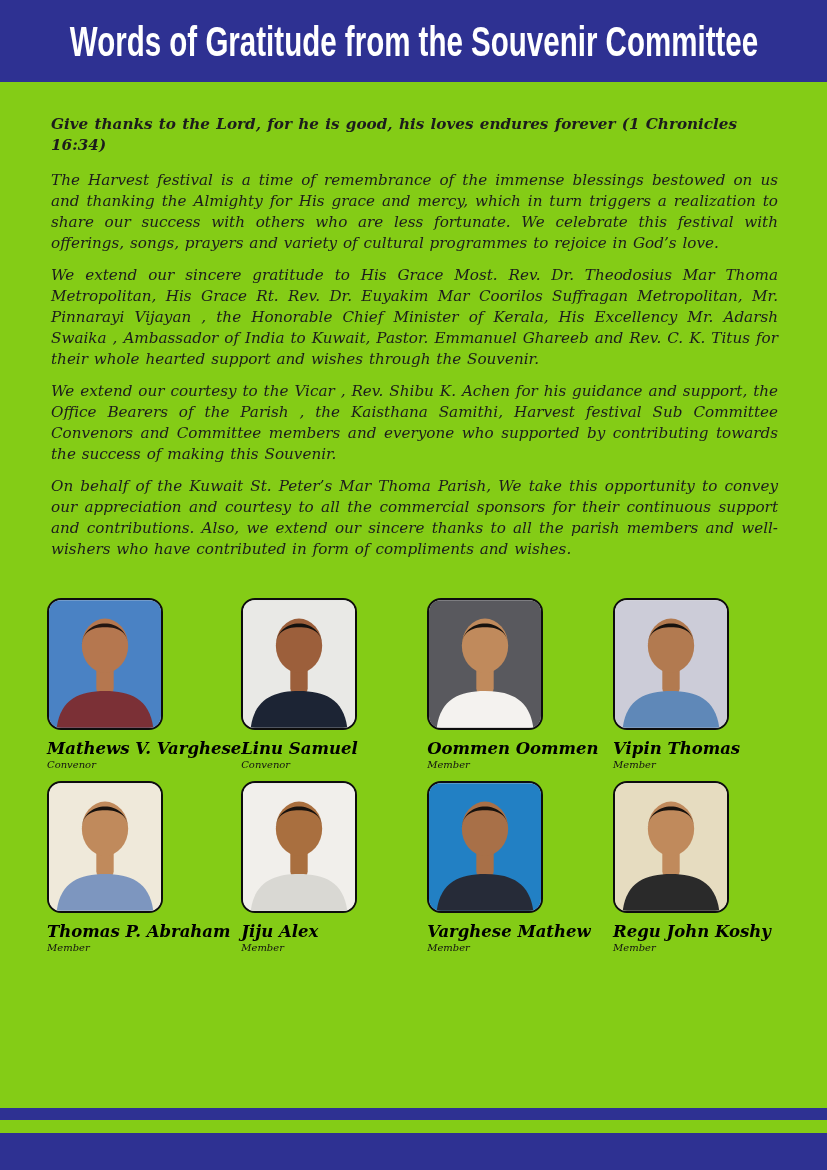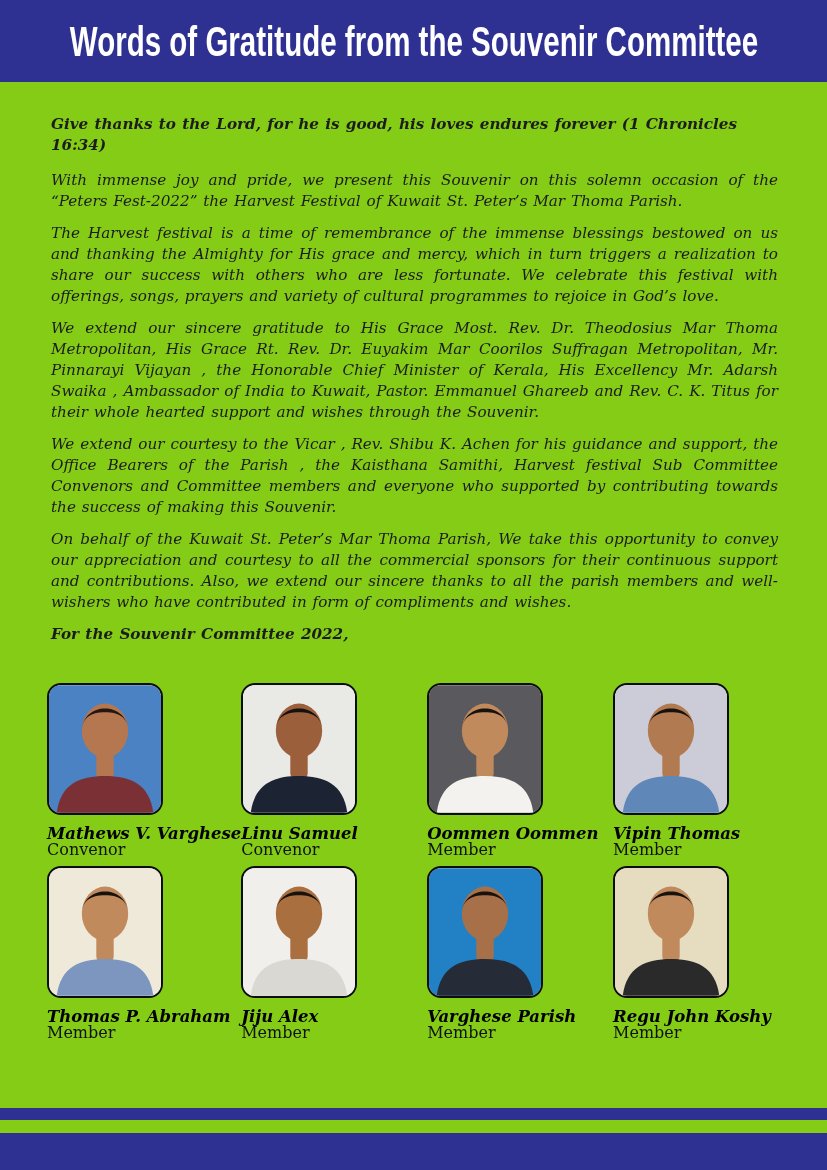--- a/index.html
+++ b/index.html
@@ -84,21 +84,22 @@
   .member-name {
     margin-top: 9px;
     font-style: italic;
     font-weight: 700;
     font-size: 16.5px;
     line-height: 19px;
     color: #000000;
     white-space: nowrap;
   }
   .member-role {
-    font-size: 16px;
+    font-style: italic;
+    font-size: 10px;
     line-height: 13px;
     color: #111111;
   }
 
   
   .footer-thin-band {
     position: absolute;
     left: 0; top: 1108px;
     width: 827px; height: 12px;
     background: #2E3192;
@@ -114,26 +115,24 @@
 <body>
 
 <div class="page">
 
   <div class="header-band">
     <h1 class="page-title">Words of Gratitude from the Souvenir Committee</h1>
   </div>
 
   <div class="content">
     <p class="verse">Give thanks to the Lord, for he is good, his loves endures forever (1 Chronicles 16:34)</p>
-    <p>With immense joy and pride, we present this Souvenir on this solemn occasion of the “Peters Fest-2022” the Harvest Festival of Kuwait St. Peter’s Mar Thoma Parish.</p>
     <p>The Harvest festival is a time of remembrance of the immense blessings bestowed on us and thanking the Almighty for His grace and mercy, which in turn triggers a realization to share our success with others who are less fortunate. We celebrate this festival with offerings, songs, prayers and variety of cultural programmes to rejoice in God’s love.</p>
     <p>We extend our sincere gratitude to His Grace Most. Rev. Dr. Theodosius Mar Thoma Metropolitan, His Grace Rt. Rev. Dr. Euyakim Mar Coorilos Suffragan Metropolitan,  Mr. Pinnarayi Vijayan , the Honorable Chief Minister of Kerala, His Excellency Mr. Adarsh Swaika , Ambassador of India to Kuwait, Pastor. Emmanuel Ghareeb and Rev. C. K. Titus for their whole hearted support and wishes through the Souvenir.</p>
     <p>We extend  our courtesy to the Vicar , Rev. Shibu K. Achen for his guidance and support, the Office Bearers of the Parish , the Kaisthana Samithi,  Harvest festival Sub Committee Convenors and Committee members and everyone who supported by contributing towards the success of making this Souvenir.</p>
     <p>On behalf of the Kuwait St. Peter’s Mar Thoma Parish, We take this opportunity to convey our appreciation and courtesy to all the commercial sponsors for their continuous support and contributions. Also, we extend our sincere thanks to all the parish members and well-wishers who have contributed in form of compliments and wishes.</p>
-    <p class="signoff">For the Souvenir Committee 2022,</p>
 
     <div class="committee-grid">
 
       <figure class="member-card">
         <div class="photo-frame">
           <svg viewBox="0 0 116 132">
             <rect x="0" y="0" width="116" height="132" fill="#4a82c4"></rect>
             <rect x="49" y="66" width="18" height="32" rx="7" fill="#b5774f"></rect>
             <path d="M8,132 C12,102 32,94 58,94 C84,94 104,102 108,132 Z" fill="#7b3036"></path>
             <ellipse cx="58" cy="47" rx="24" ry="28" fill="#b5774f"></ellipse>
@@ -230,21 +229,21 @@
         <div class="photo-frame">
           <svg viewBox="0 0 116 132">
             <rect x="0" y="0" width="116" height="132" fill="#2280c4"></rect>
             <rect x="49" y="66" width="18" height="32" rx="7" fill="#a87048"></rect>
             <path d="M8,132 C12,102 32,94 58,94 C84,94 104,102 108,132 Z" fill="#262b38"></path>
             <ellipse cx="58" cy="47" rx="24" ry="28" fill="#a87048"></ellipse>
             <path d="M34,48 C34,16 82,16 82,48 C82,34 73,28 58,28 C43,28 34,34 34,48 Z" fill="#17120e"></path>
           </svg>
         </div>
         <figcaption>
-          <div class="member-name">Varghese Parish</div>
+          <div class="member-name">Varghese Mathew</div>
           <div class="member-role">Member</div>
         </figcaption>
       </figure>
 
       <figure class="member-card">
         <div class="photo-frame">
           <svg viewBox="0 0 116 132">
             <rect x="0" y="0" width="116" height="132" fill="#e6dcc0"></rect>
             <rect x="49" y="66" width="18" height="32" rx="7" fill="#c08a5c"></rect>
             <path d="M8,132 C12,102 32,94 58,94 C84,94 104,102 108,132 Z" fill="#2a2a2a"></path>

